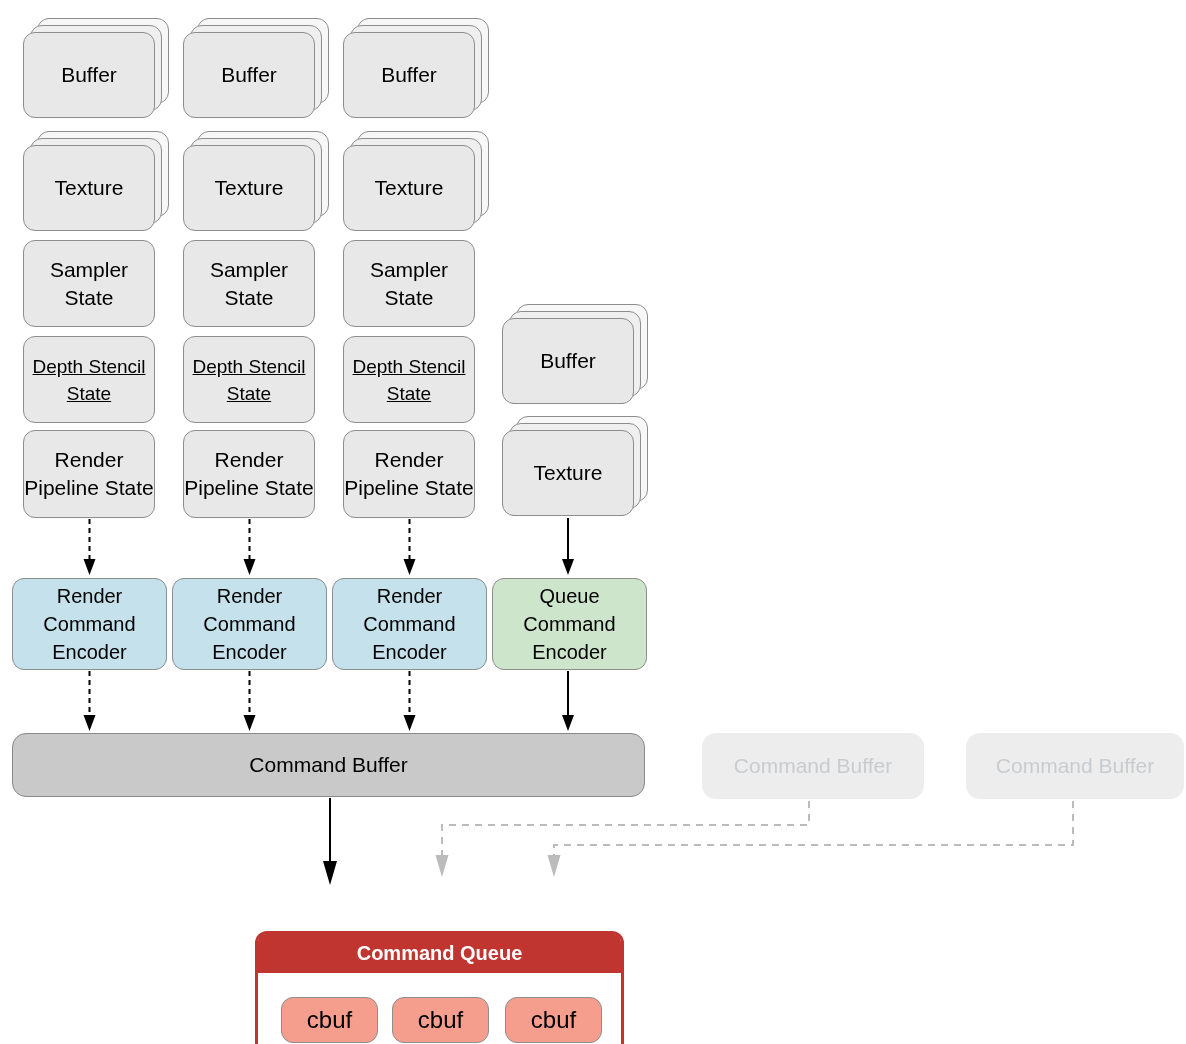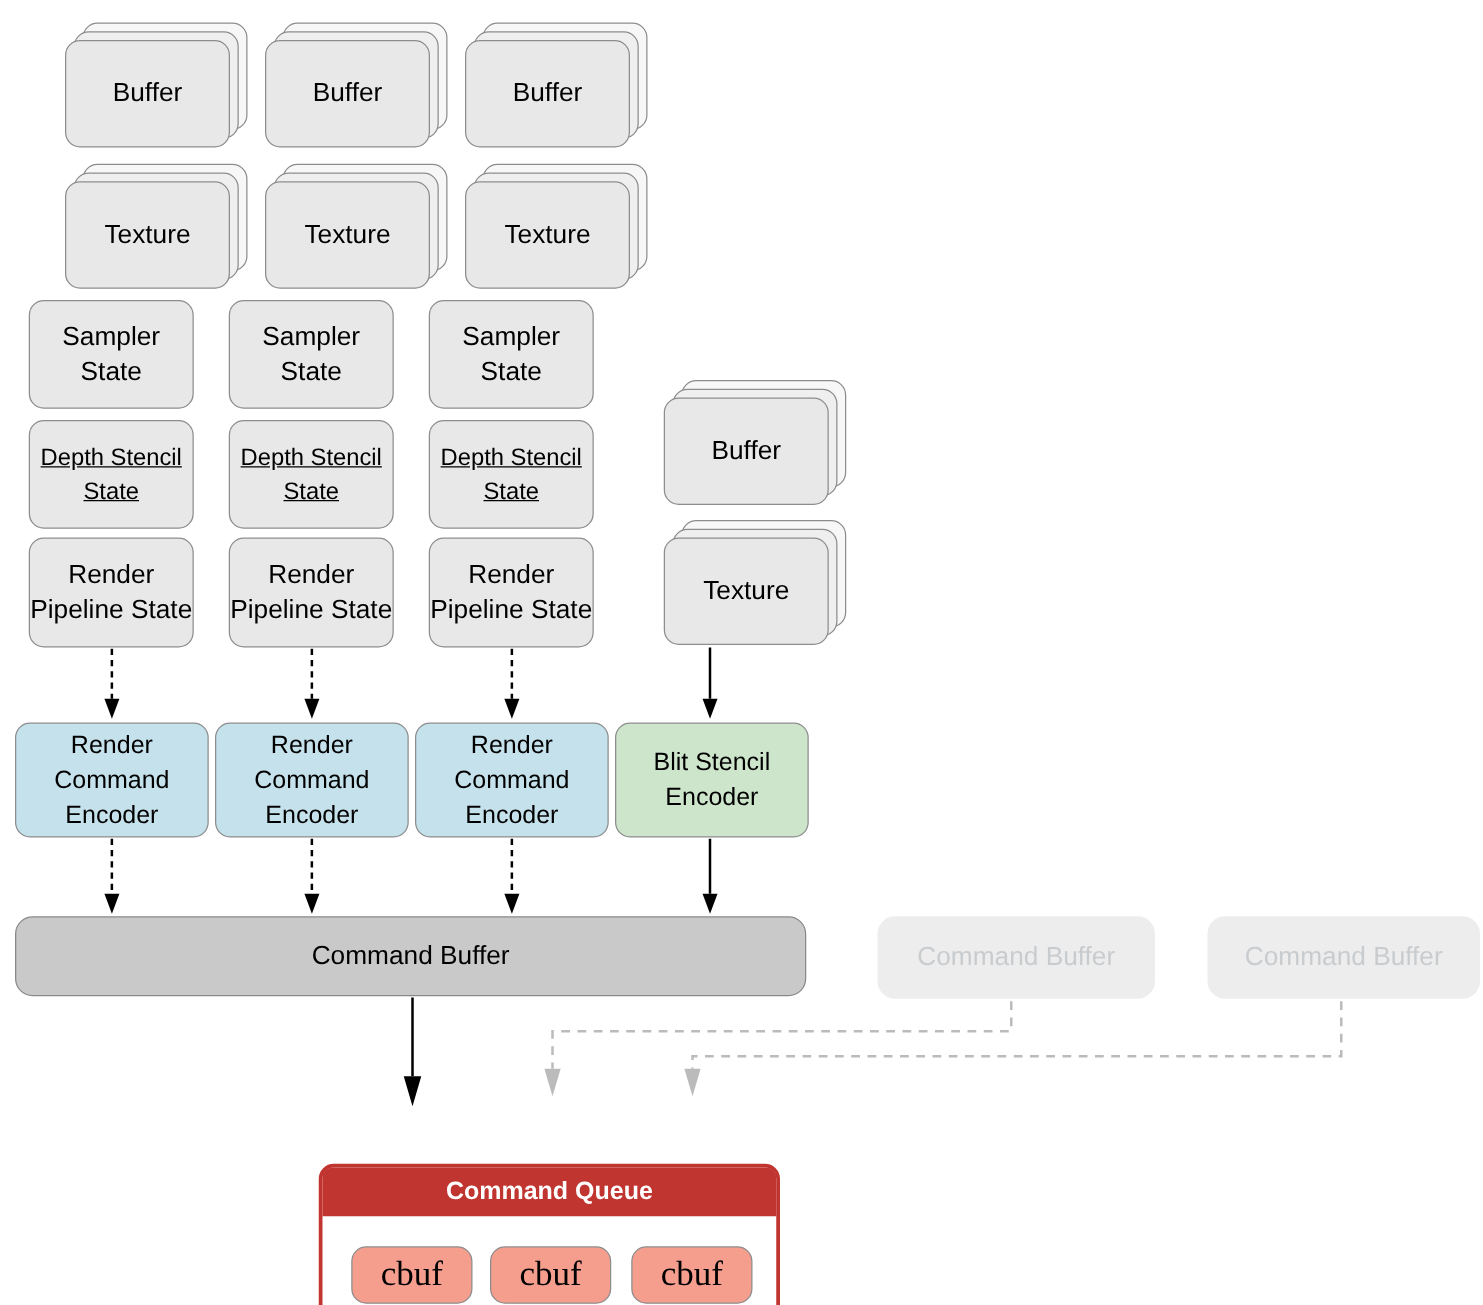--- a/index.html
+++ b/index.html
@@ -8,21 +8,21 @@
     --cbgray:#c9c9c9; --red:#c13530; --salmon:#f59e8e;
     --faded:#ededed; --faded-text:#c9cccf; --gray-line:#bbbbbb;
   }
   html,body{margin:0;padding:0;background:#ffffff;}
   .canvas{
     position:relative;width:1186px;height:1044px;background:#ffffff;
     font-family:"Liberation Sans",sans-serif;color:#000;overflow:hidden;
   }
   svg.arrows{position:absolute;left:0;top:0;pointer-events:none;}
   
-  .stack{position:absolute;width:118px;height:100px;margin-left:29px;}
+  .stack{position:absolute;width:118px;height:100px;}
   .stack .layer{
     position:absolute;width:132px;height:86px;box-sizing:border-box;
     border:1.5px solid var(--border);border-radius:12px;
   }
   .stack .l3{left:14px;top:0;background:var(--card-back);}
   .stack .l2{left:7px;top:7px;background:var(--card-mid);}
   .stack .front{
     left:0;top:14px;background:var(--card);
     display:flex;align-items:center;justify-content:center;
     font-size:21px;text-align:center;
@@ -52,21 +52,21 @@
     box-sizing:border-box;border:3px solid var(--red);border-radius:12px;background:#fff;
   }
   .queue-header{
     height:39px;background:var(--red);color:#fff;font-weight:bold;font-size:20px;
     display:flex;align-items:center;justify-content:center;
     border-radius:8px 8px 0 0;
   }
   .cbuf{
     position:absolute;top:63px;width:97px;height:46px;box-sizing:border-box;
     background:var(--salmon);border:1.5px solid var(--border);border-radius:12px;
-    display:flex;align-items:center;justify-content:center;font-size:28px;font-family:Liberation Serif, serif;
+    display:flex;align-items:center;justify-content:center;font-size:24px;
   }
 </style>
 </head>
 <body>
 
 <div class="canvas">
 
   <svg class="arrows" width="1186" height="1044" viewBox="0 0 1186 1044">
 
     <g stroke="#000" stroke-width="2" fill="#000">
@@ -152,21 +152,21 @@
   </div>
   <div class="stack" style="left:502px;top:416px">
     <div class="layer l3"></div>
     <div class="layer l2"></div>
     <div class="layer front">Texture</div>
   </div>
 
   <div class="node encoder render" style="left:12px;top:578px">Render Command Encoder</div>
   <div class="node encoder render" style="left:172px;top:578px">Render Command Encoder</div>
   <div class="node encoder render" style="left:332px;top:578px">Render Command Encoder</div>
-  <div class="node encoder blit" style="left:492px;top:578px">Blit Stencil Encoder</div>
+  <div class="node encoder blit" style="left:492px;top:578px">Queue Command Encoder</div>
 
   <div class="node cmdbuf">Command Buffer</div>
 
   <div class="cmdbuf-faded" style="left:702px;width:222px">Command Buffer</div>
   <div class="cmdbuf-faded" style="left:966px;width:218px">Command Buffer</div>
 
   <div class="queue">
     <div class="queue-header">Command Queue</div>
     <div class="cbuf" style="left:23px">cbuf</div>
     <div class="cbuf" style="left:134px">cbuf</div>

